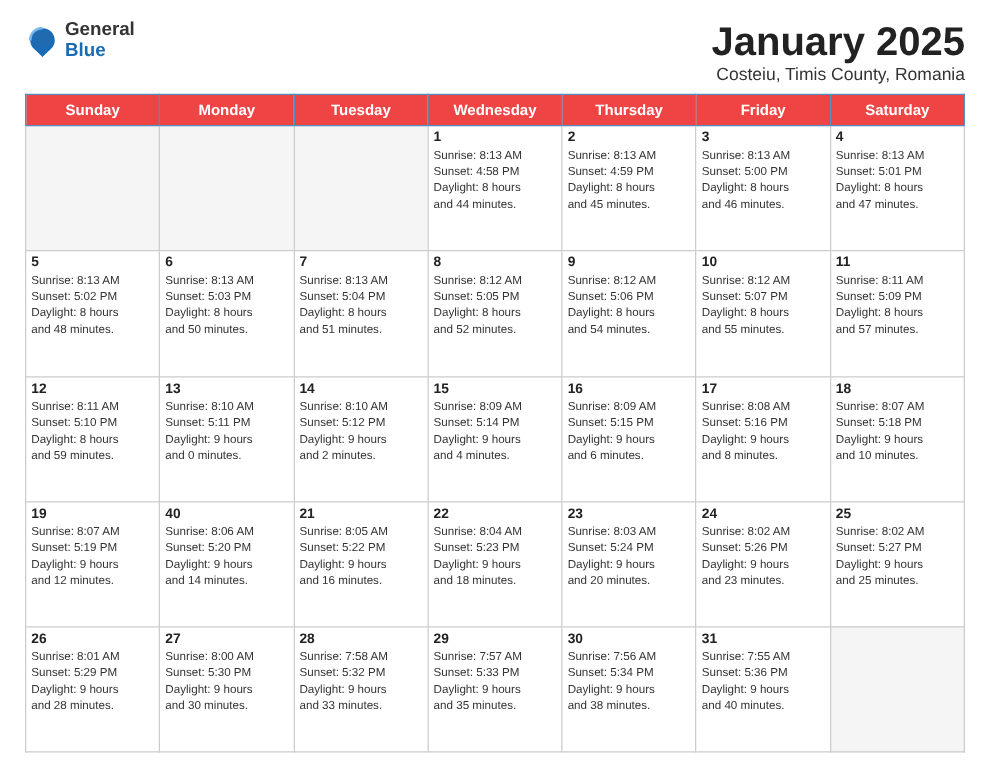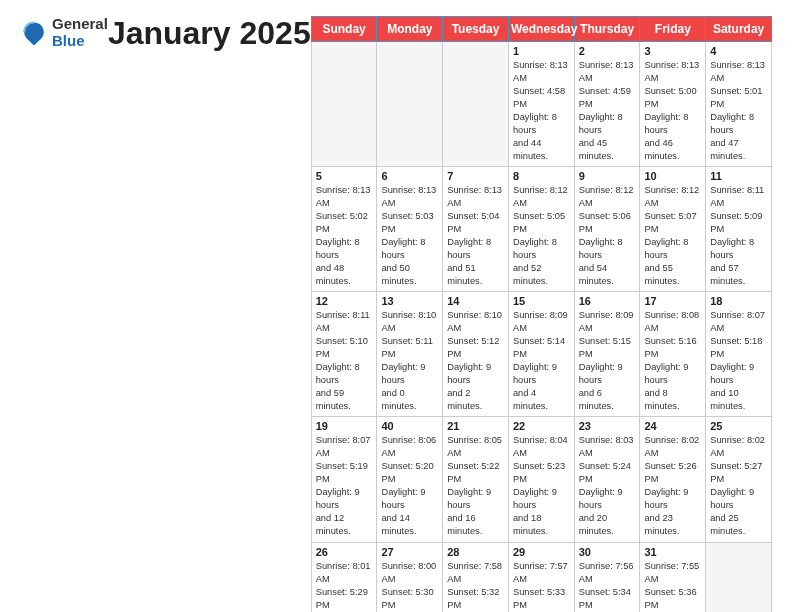--- a/index.html
+++ b/index.html
@@ -8,21 +8,21 @@
       height: 612px;
       font-family: Arial, sans-serif;
       background: #fff;
       overflow: hidden;
     }
     .page {
       width: 792px;
       height: 612px;
       padding: 16px 20px 10px 20px;
       display: flex;
-      flex-direction: row;
+      flex-direction: column;
     }
     .header {
       display: flex;
       justify-content: space-between;
       align-items: flex-start;
       margin-bottom: 8px;
     }
     .logo {
       display: flex;
       align-items: center;
@@ -109,20 +109,21 @@
         <path d="M20 5 C12 5 6 11 6 19" fill="none" stroke="#7ab8e8" stroke-width="3"></path>
         <path d="M20 8 L32 12 L28 24 L20 28 L12 24 L8 12 Z" fill="#2e6da4" opacity="0.3"></path>
       </svg>
       <div class="logo-text">
         <span class="logo-general">General</span>
         <span class="logo-blue">Blue</span>
       </div>
     </div>
     <div class="title-block">
       <div class="month-title">January 2025</div>
+      <div class="subtitle">Costeiu, Timis County, Romania</div>
     </div>
   </div>
 
   <table class="calendar">
     <thead>
       <tr>
         <th>Sunday</th>
         <th>Monday</th>
         <th>Tuesday</th>
         <th>Wednesday</th>

